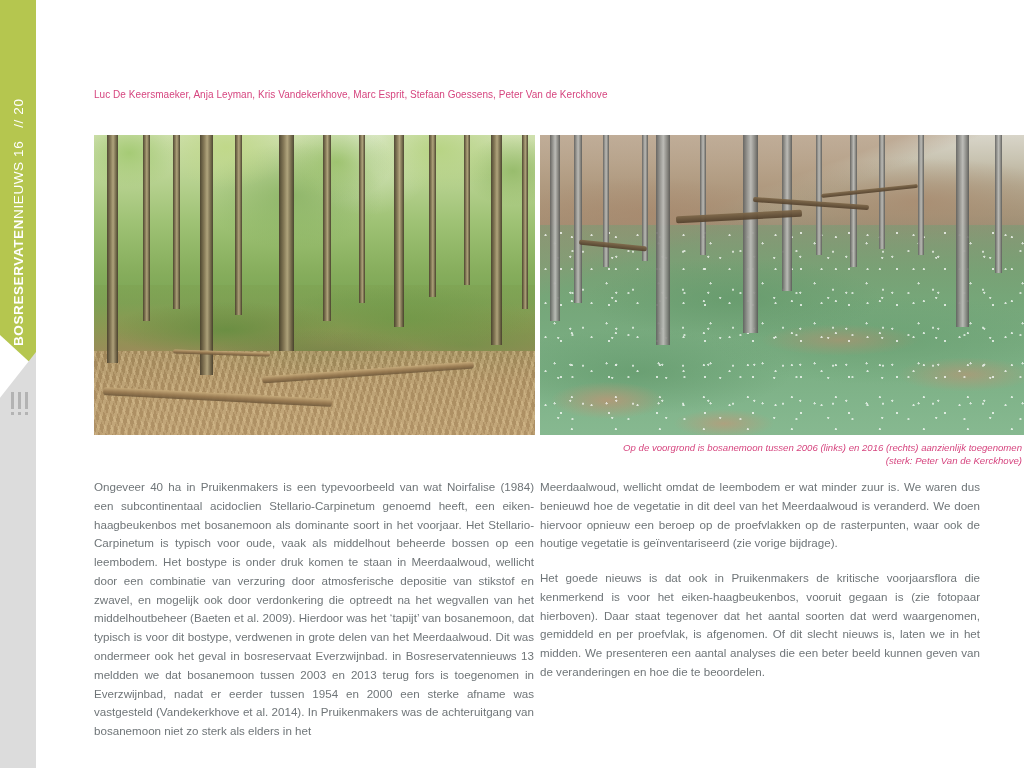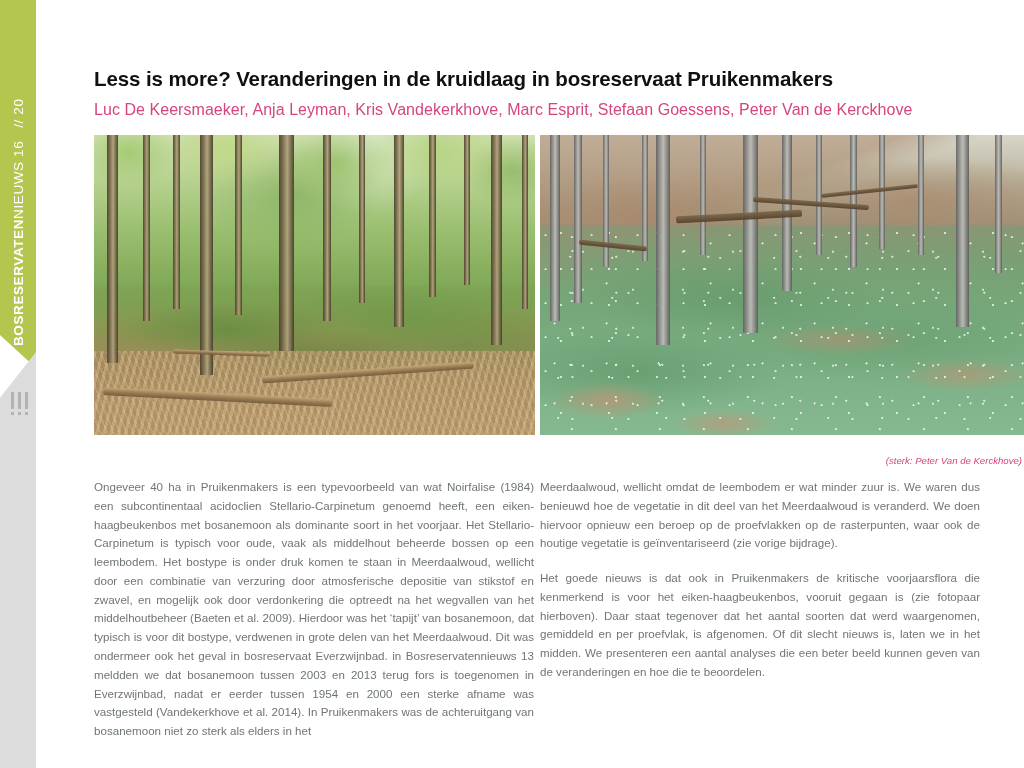--- a/index.html
+++ b/index.html
@@ -107,24 +107,23 @@
     font-size: 20.5px;
     font-weight: bold;
     color: #101010;
     letter-spacing: -0.1px;
   }
   #authors {
     position: absolute;
     left: 58px;
     top: 89px;
     width: 900px;
-    font-size: 16px;
+    font-size: 10px;
     color: #d6457f;
     letter-spacing: 0.05px;
-    margin-top: 12px;
   }
 
   
   .photo {
     position: absolute;
     overflow: hidden;
   }
   #photo-left {
     left: 58px;
     top: 135px;
@@ -303,21 +302,20 @@
     </span>
     <span class="logo-bar-wrap">
       <span class="logo-bar"></span>
       <span class="logo-dot"></span>
     </span>
   </div>
 </div>
 
 <div id="content">
 
-  <h1 id="page-title">Less is more? Veranderingen in de kruidlaag in bosreservaat Pruikenmakers</h1>
   <div id="authors">Luc De Keersmaeker, Anja Leyman, Kris Vandekerkhove, Marc Esprit, Stefaan Goessens, Peter Van de Kerckhove</div>
 
   <div class="photo" id="photo-left">
     <div class="ph-layer" id="pl-sky"></div>
     <div class="ph-layer" id="pl-canopy"></div>
     <div class="ph-layer" id="pl-ground"></div>
     <div class="ph-layer" id="pl-litter"></div>
 
     <span class="pl-trunk" style="left:3%;  top:0;   width:2.4%; height:76%;"></span>
     <span class="pl-trunk" style="left:11%; top:0;   width:1.6%; height:62%;"></span>
@@ -360,21 +358,21 @@
     <span class="pr-trunk" style="left:86%; top:0;  width:2.6%; height:64%;"></span>
     <span class="pr-trunk" style="left:94%; top:0;  width:1.5%; height:46%;"></span>
 
     <span class="pr-deadwood" style="left:28%; top:26%; width:26%; height:2.4%; transform:rotate(-3deg);"></span>
     <span class="pr-deadwood" style="left:44%; top:22%; width:24%; height:1.8%; transform:rotate(4deg);"></span>
     <span class="pr-deadwood" style="left:8%;  top:36%; width:14%; height:1.6%; transform:rotate(6deg);"></span>
     <span class="pr-deadwood" style="left:58%; top:18%; width:20%; height:1.4%; transform:rotate(-6deg);"></span>
   </div>
 
   <div id="caption">
-    <br>
+    <span>Op de voorgrond is bosanemoon tussen 2006 (links) en 2016 (rechts) aanzienlijk toegenomen</span><br>
     <span>(sterk: Peter Van de Kerckhove)</span>
   </div>
 
   <div class="col" id="col-left">
     <p>Ongeveer 40 ha in Pruikenmakers is een typevoorbeeld van wat Noirfalise (1984) een subcontinentaal acidoclien Stellario-Carpinetum genoemd heeft, een eiken-haagbeukenbos met bosanemoon als dominante soort in het voorjaar. Het Stellario-Carpinetum is typisch voor oude, vaak als middelhout beheerde bossen op een leembodem. Het bostype is onder druk komen te staan in Meerdaalwoud, wellicht door een combinatie van verzuring door atmosferische depositie van stikstof en zwavel, en mogelijk ook door verdonkering die optreedt na het wegvallen van het middelhoutbeheer (Baeten et al. 2009). Hierdoor was het ‘tapijt’ van bosanemoon, dat typisch is voor dit bostype, verdwenen in grote delen van het Meerdaalwoud. Dit was ondermeer ook het geval in bosreservaat Everzwijnbad. in Bosreservatennieuws 13 meldden we dat bosanemoon tussen 2003 en 2013 terug fors is toegenomen in Everzwijnbad, nadat er eerder tussen 1954 en 2000 een sterke afname was vastgesteld (Vandekerkhove et al. 2014). In Pruikenmakers was de achteruitgang van bosanemoon niet zo sterk als elders in het</p>
   </div>
 
   <div class="col" id="col-right">
     <p>Meerdaalwoud, wellicht omdat de leembodem er wat minder zuur is. We waren dus benieuwd hoe de vegetatie in dit deel van het Meerdaalwoud is veranderd. We doen hiervoor opnieuw een beroep op de proefvlakken op de rasterpunten, waar ook de houtige vegetatie is geïnventariseerd (zie vorige bijdrage).</p>
     <p>Het goede nieuws is dat ook in Pruikenmakers de kritische voorjaarsflora die kenmerkend is voor het eiken-haagbeukenbos, vooruit gegaan is (zie fotopaar hierboven). Daar staat tegenover dat het aantal soorten dat werd waargenomen, gemiddeld en per proefvlak, is afgenomen. Of dit slecht nieuws is, laten we in het midden. We presenteren een aantal analyses die een beter beeld kunnen geven van de veranderingen en hoe die te beoordelen.</p>

